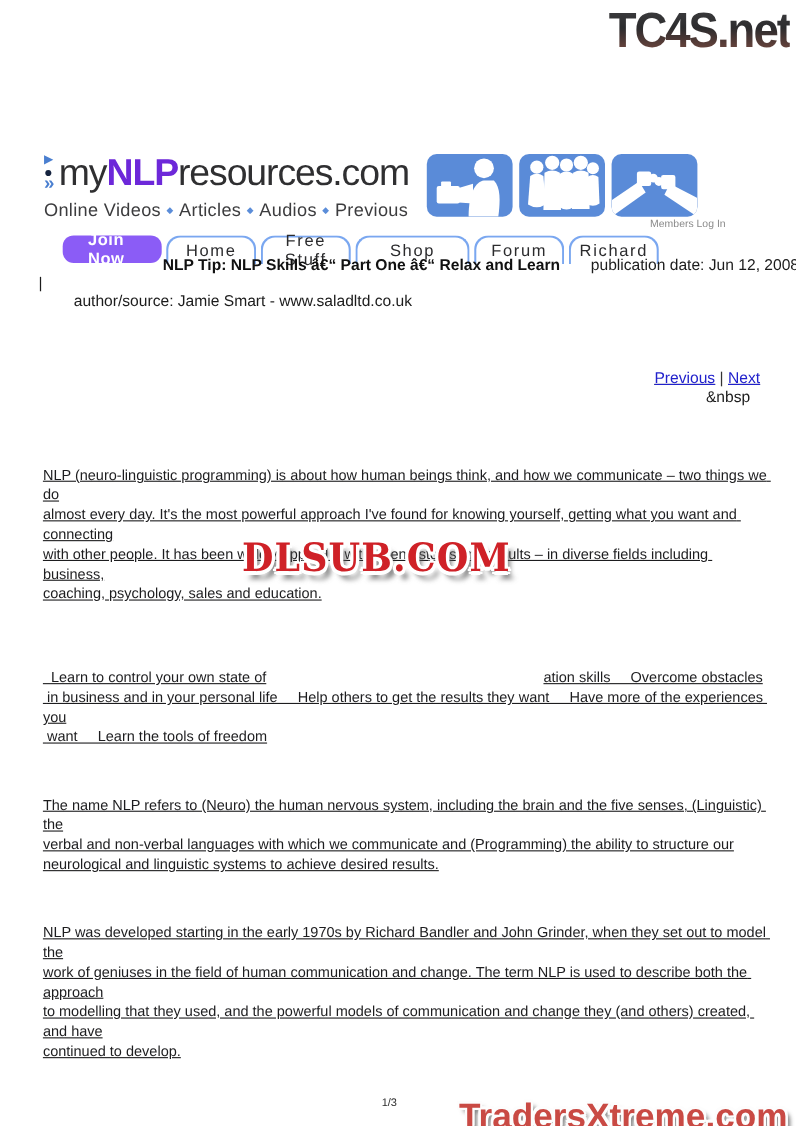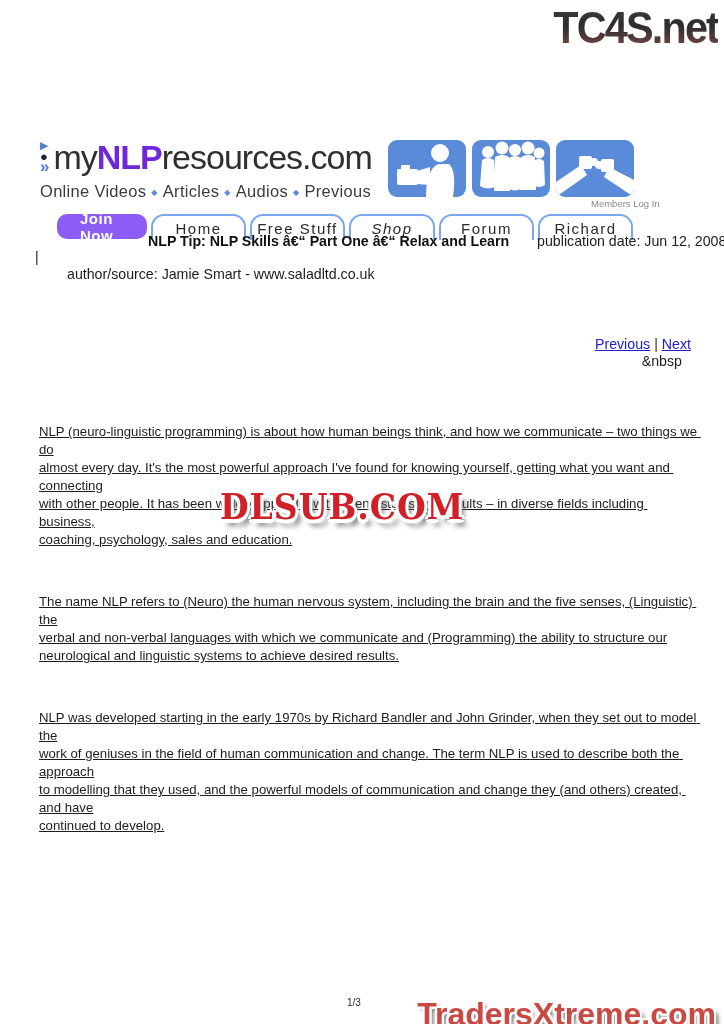--- a/index.html
+++ b/index.html
@@ -42,21 +42,21 @@
     width:90px; height:25px; background:#8b5cf6; color:#fff; border-radius:10px;
     display:flex; align-items:center; justify-content:center;
     font-size:15px; font-weight:bold; letter-spacing:0.5px; cursor:pointer;padding-left:23px;
   }
   .tab {
     height:26px; border:2px solid #7aa7f0; border-bottom:none;
     border-radius:13px 13px 0 0; background:#fff;
     display:flex; align-items:center; justify-content:center;
     font-size:15px; color:#2b2b2d; letter-spacing:1.5px; cursor:pointer;
   }
-  .tab.w95 { width:95px;text-align:center; } .tab.w86 { width:86px;font-style:italic; }
+  .tab.w95 { width:82px;text-align:center; } .tab.w86 { width:104px; }
 
   
   .title-line { position:absolute; left:148px; top:233px; font-size:14.2px; color:#111; white-space:nowrap; }
   .title-line .t-bold { font-weight:bold; }
   .title-line .t-date { margin-left:24px; font-weight:normal; color:#1c1c1c; }
   .pipe-line { position:absolute; left:35px; top:249px; font-size:14px; color:#1c1c1c; }
   .author-line { position:absolute; left:35px; top:266px; font-size:14.2px; color:#1c1c1c;margin-left:32px; }
 
   
   .pager { position:absolute; top:336px; right:33px; font-size:14.2px;text-decoration:underline; }
@@ -175,20 +175,23 @@
 <div class="pager">
   <a>Previous</a><span class="psep">|</span><a>Next</a>
 </div>
 <div class="nbsp-line">&amp;nbsp</div>
 
 <div class="content">
   <p>NLP (neuro-linguistic programming) is about how human beings think, and how we communicate – two things we do
 almost every day. It's the most powerful approach I've found for knowing yourself, getting what you want and connecting
 with other people. It has been widely applied – with often astonishing results – in diverse fields including business,
 coaching, psychology, sales and education.</p>
+  <p class="gap"><span>  Learn to control your own state of</span><span class="hidden-spacer"></span><span>ation skills     Overcome obstacles
+ in business and in your personal life     Help others to get the results they want     Have more of the experiences you
+ want     Learn the tools of freedom</span></p>
   <p>The name NLP refers to (Neuro) the human nervous system, including the brain and the five senses, (Linguistic) the
 verbal and non-verbal languages with which we communicate and (Programming) the ability to structure our
 neurological and linguistic systems to achieve desired results.</p>
   <p>NLP was developed starting in the early 1970s by Richard Bandler and John Grinder, when they set out to model the
 work of geniuses in the field of human communication and change. The term NLP is used to describe both the approach
 to modelling that they used, and the powerful models of communication and change they (and others) created, and have
 continued to develop.</p>
   
 
   

